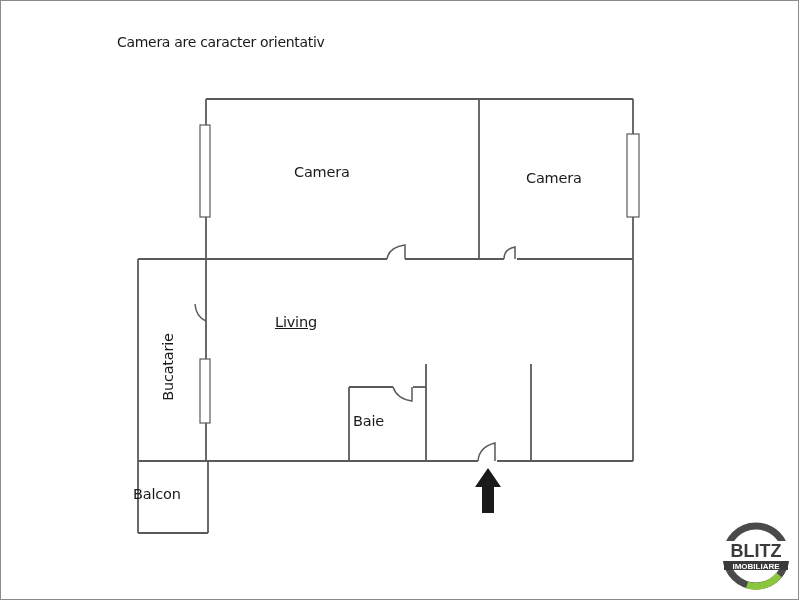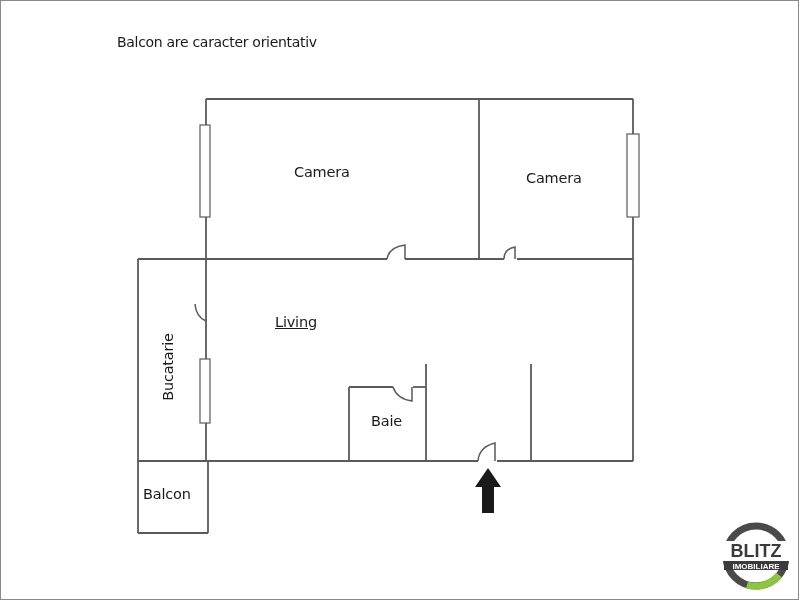--- a/index.html
+++ b/index.html
@@ -24,21 +24,21 @@
     position: absolute; font-size: 14.5px; color: #1a1a1a;
     white-space: nowrap; letter-spacing: -0.2px;
   }
   #logo { position: absolute; left: 718px; top: 516px; width: 74px; height: 78px; }
 </style>
 </head>
 <body>
 
 <div id="canvas">
 
-  <div id="note">Balcon are caracter orientativ</div>
+  <div id="note">Camera are caracter orientativ</div>
 
   <svg id="plan" width="799" height="600">
 
     <g>
 
       <line class="wall" x1="205" y1="98" x2="632" y2="98"></line>
 
       <line class="wall" x1="205" y1="98" x2="205" y2="460"></line>
 
       <line class="wall" x1="478" y1="98" x2="478" y2="258"></line>
@@ -75,22 +75,22 @@
     <path class="door" d="M392 386 Q396 398 411 400 L411 386"></path>
     <path class="door" d="M477 460 Q478 446 494 442 L494 460"></path>
 
     <polygon fill="#1a1a1a" points="487,467 500,486 493,486 493,512 481,512 481,486 474,486"></polygon>
   </svg>
 
   <div class="label" style="left:293px;top:163px;">Camera</div>
   <div class="label" style="left:525px;top:169px;">Camera</div>
   <div class="label" style="left:274px;top:313px;text-decoration:underline;">Living</div>
   <div class="label" style="left:131px;top:358px;transform:rotate(-90deg);transform-origin:center;width:72px;text-align:center;">Bucatarie</div>
-  <div class="label" style="left:370px;top:412px;">Baie</div>
-  <div class="label" style="left:142px;top:485px;text-align:center;">Balcon</div>
+  <div class="label" style="left:352px;top:412px;">Baie</div>
+  <div class="label" style="left:132px;top:485px;text-align:center;">Balcon</div>
 
   <svg id="logo" viewBox="0 0 74 78">
     <circle cx="37" cy="39" r="30" fill="none" stroke="#4a4a4a" stroke-width="7"></circle>
     <path d="M60 58 A30 30 0 0 1 28 68" fill="none" stroke="#8cc63f" stroke-width="7"></path>
     <rect x="2" y="24" width="70" height="20" fill="#ffffff"></rect>
     <text x="37" y="40" text-anchor="middle" font-family="Liberation Sans, sans-serif" font-weight="bold" font-size="18" fill="#3a3a3a">BLITZ</text>
     <rect x="5" y="44" width="64" height="9" fill="#3a3a3a"></rect>
     <text x="37" y="51.5" text-anchor="middle" font-family="Liberation Sans, sans-serif" font-weight="bold" font-size="8" fill="#ffffff">IMOBILIARE</text>
   </svg>
 </div>

